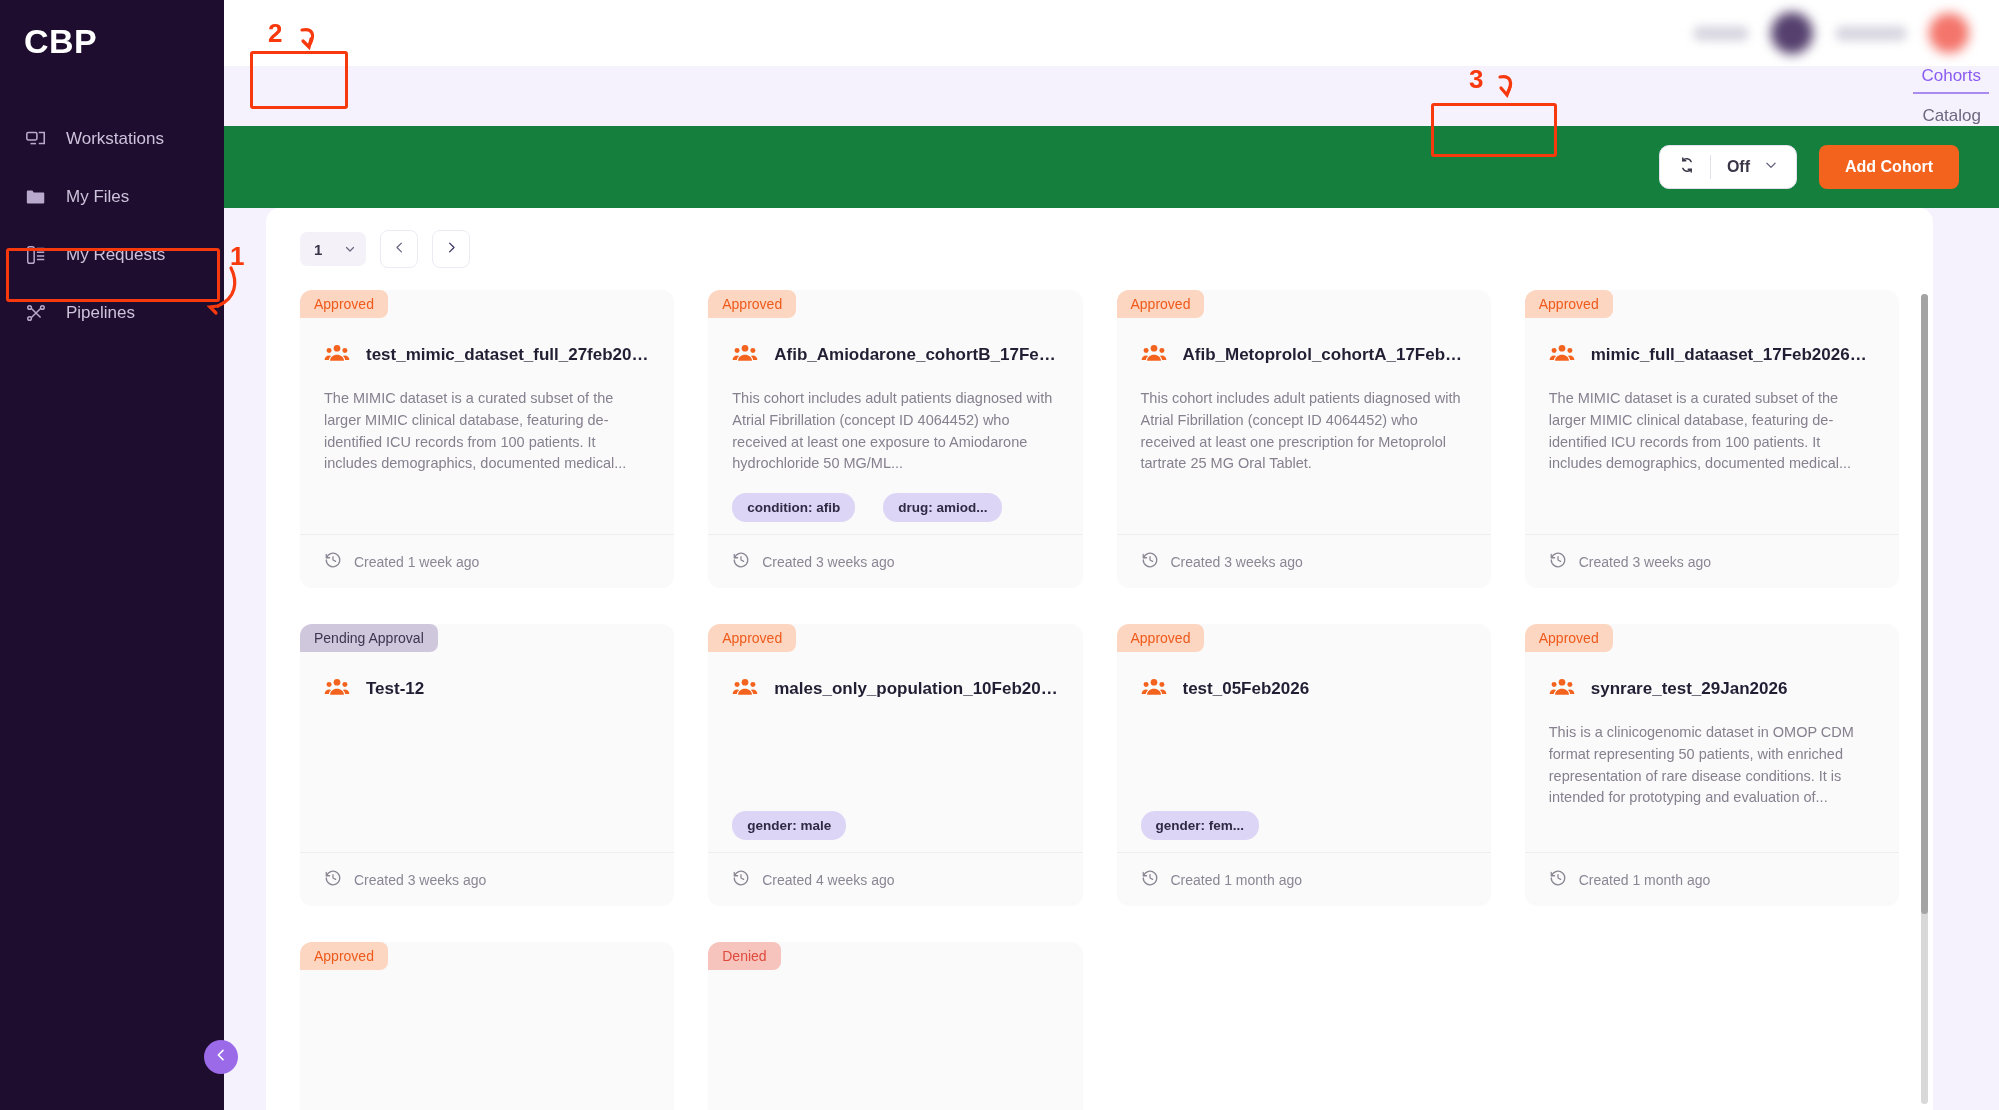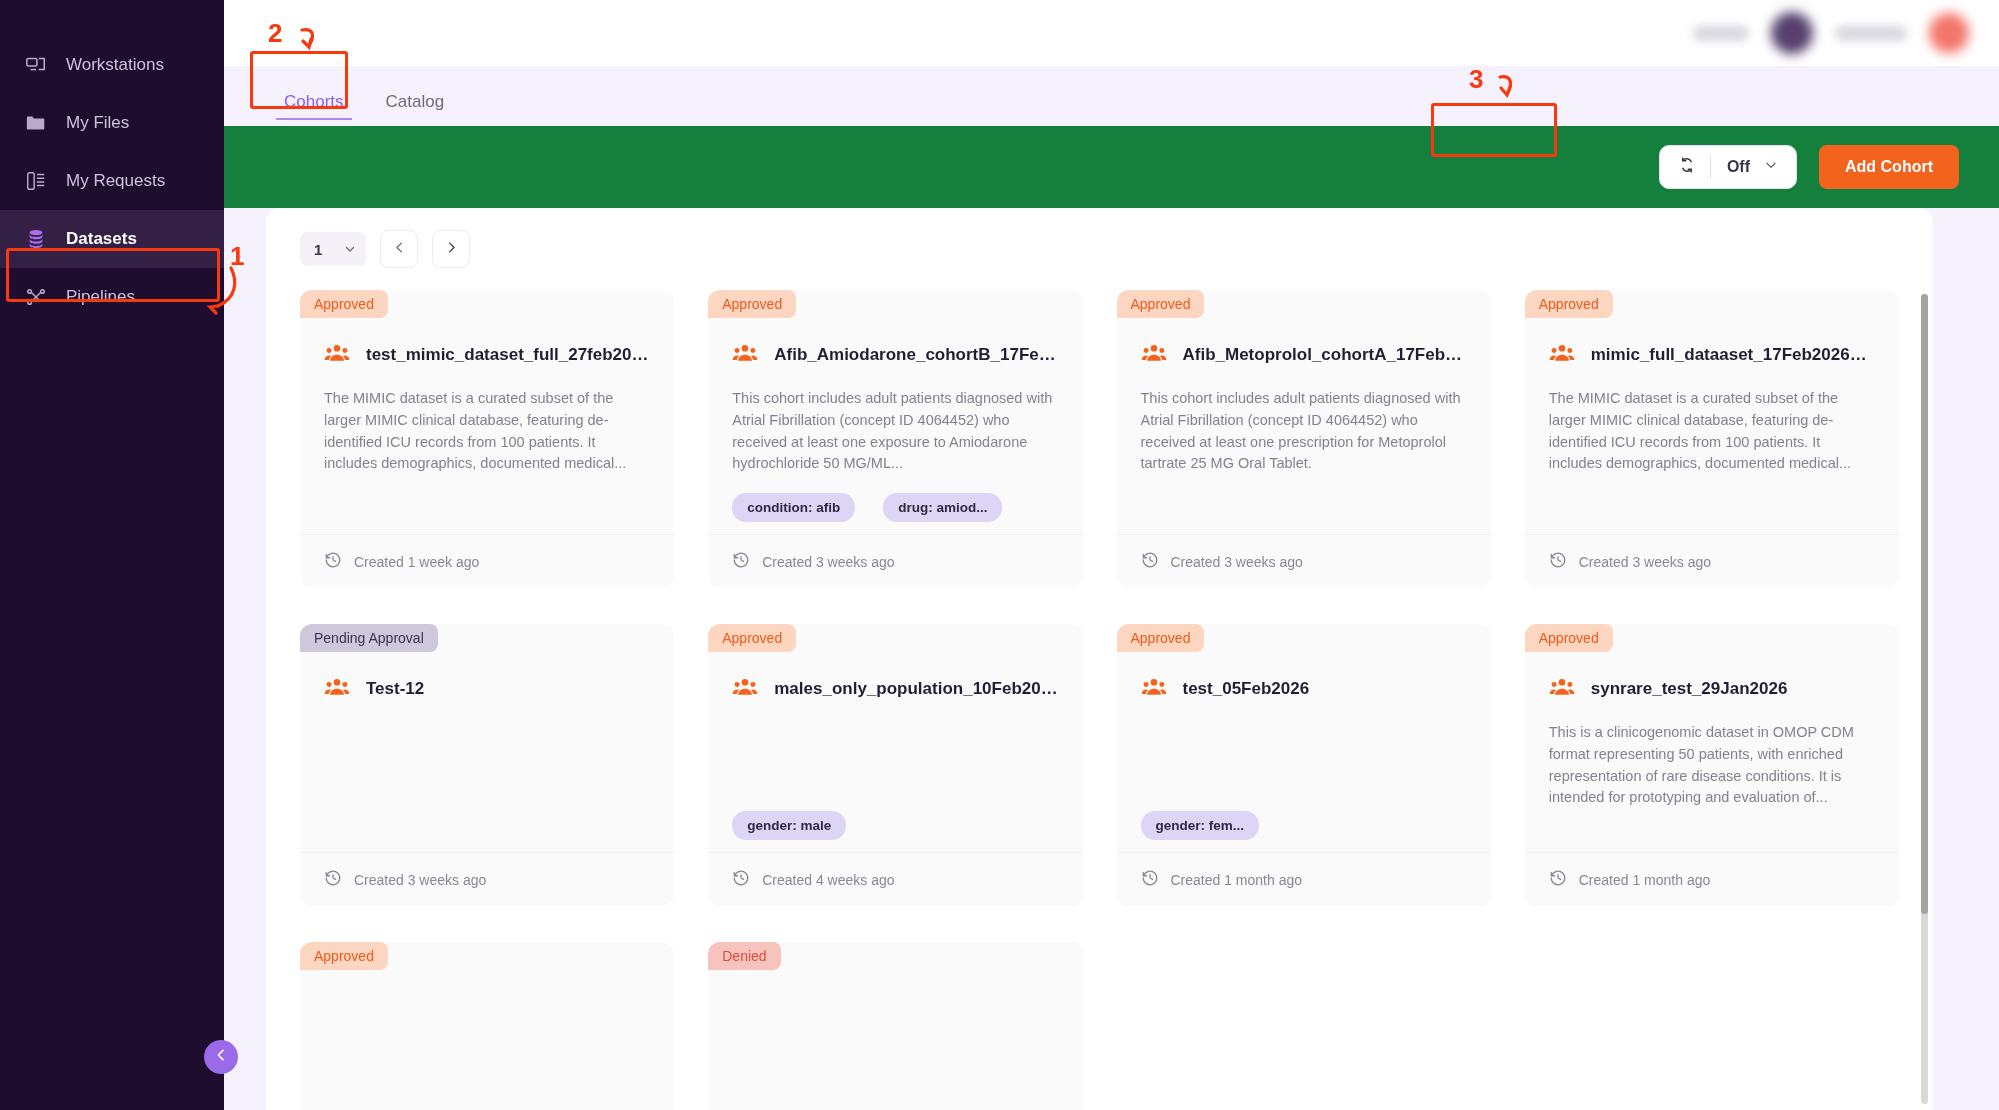--- a/index.html
+++ b/index.html
@@ -66,20 +66,21 @@
   .blur-pill { width: 56px; height: 15px; border-radius: 8px; background: #d8d6e0; filter: blur(5px); }
   .blur-pill.w2 { width: 72px; }
   .blur-avatar { width: 42px; height: 42px; border-radius: 50%; background: #55406e; filter: blur(6px); }
   .blur-avatar.red { background: #f4756b; width: 40px; height: 40px; }
 
   .tabs {
     height: 60px;
     display: flex; align-items: flex-end; gap: 6px;
     padding-left: 42px;
     background: #f5f2fd;
+    flex-direction: column;
   }
   .tab {
     font-size: 17px; color: #6e6880;
     padding: 0 18px 14px 18px;
     cursor: pointer; position: relative;
   }
   .tab.active { color: #8a5cf0; }
   .tab.active::after {
     content: ""; position: absolute;
     left: 10px; right: 10px; bottom: 6px;
@@ -219,20 +220,21 @@
     color: #f8380d; font-size: 26px; font-weight: bold;
     font-family: "Liberation Sans", sans-serif;
   }
 </style>
 </head>
 <body>
 
 <div class="app">
 
   <aside class="sidebar">
+    <div class="brand">CBP</div>
 
     <nav class="nav">
 
       <div class="nav-item">
         <span class="nav-ico">
           <svg viewBox="0 0 24 24" fill="none" stroke="#b9a9cc" stroke-width="1.7">
             <rect x="2" y="5" width="11" height="8" rx="1.5"></rect>
             <path d="M15 5h6v12h-6"></path>
               <path d="M6 17h6"></path>
           </svg>
@@ -252,31 +254,20 @@
       <div class="nav-item">
         <span class="nav-ico">
           <svg viewBox="0 0 24 24" fill="none" stroke="#b9a9cc" stroke-width="1.6">
             <rect x="3" y="3" width="7" height="18" rx="2"></rect>
             <path d="M13 5h8M13 9h8M13 13h8M13 17h8"></path>
           </svg>
         </span>
         <span>My Requests</span>
       </div>
 
-      <div class="nav-item active">
-        <span class="nav-ico">
-          <svg viewBox="0 0 24 24" fill="#a96ff0">
-            <ellipse cx="12" cy="5" rx="7" ry="2.8"></ellipse>
-            <path d="M5 9.5c0 1.6 3.1 2.8 7 2.8s7-1.2 7-2.8V7c0 1.6-3.1 2.8-7 2.8S5 8.6 5 7z"></path>
-            <path d="M5 14.5c0 1.6 3.1 2.8 7 2.8s7-1.2 7-2.8V12c0 1.6-3.1 2.8-7 2.8S5 13.6 5 12z"></path>
-            <path d="M5 19c0 1.6 3.1 2.8 7 2.8s7-1.2 7-2.8v-2c0 1.6-3.1 2.8-7 2.8S5 18.6 5 17z"></path>
-          </svg>
-        </span>
-        <span>Datasets</span>
-      </div>
 
       <div class="nav-item">
         <span class="nav-ico">
           <svg viewBox="0 0 24 24" fill="none" stroke="#b9a9cc" stroke-width="1.6">
             <circle cx="5" cy="6" r="2"></circle>
               <circle cx="19" cy="6" r="2"></circle>
               <circle cx="5" cy="18" r="2"></circle>
             <path d="M7 7l10 10M17 7L7 17"></path>
           </svg>
         </span>

